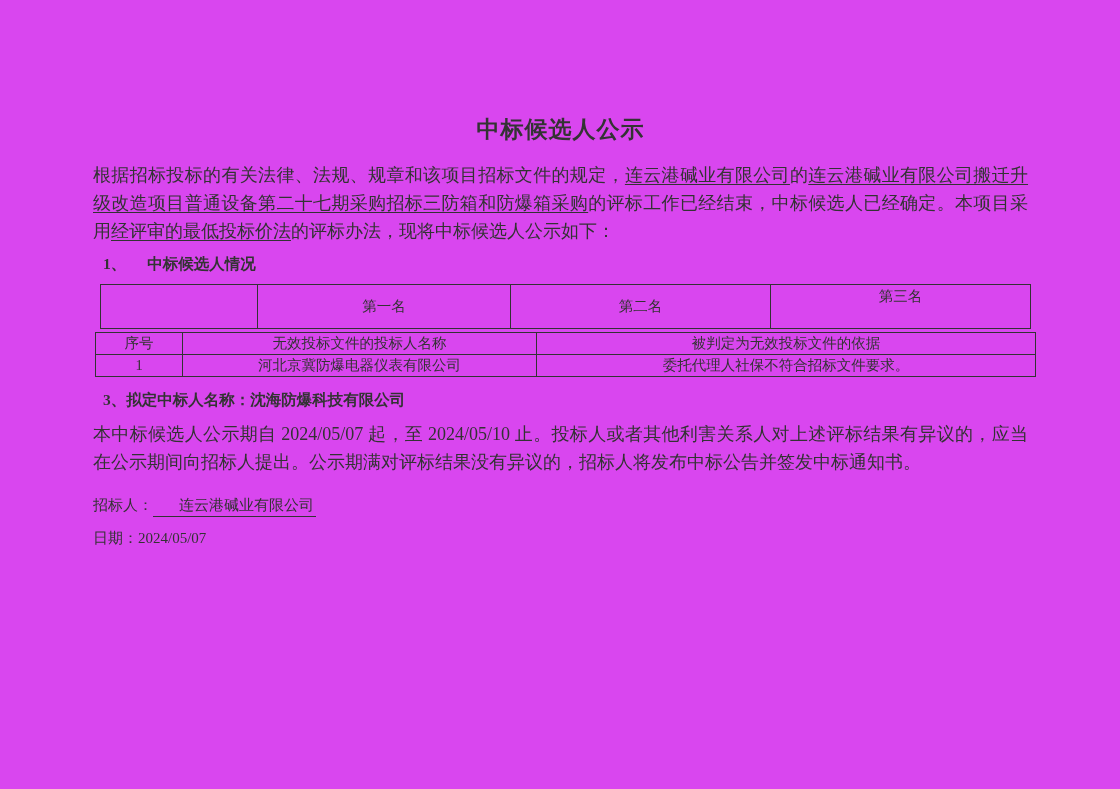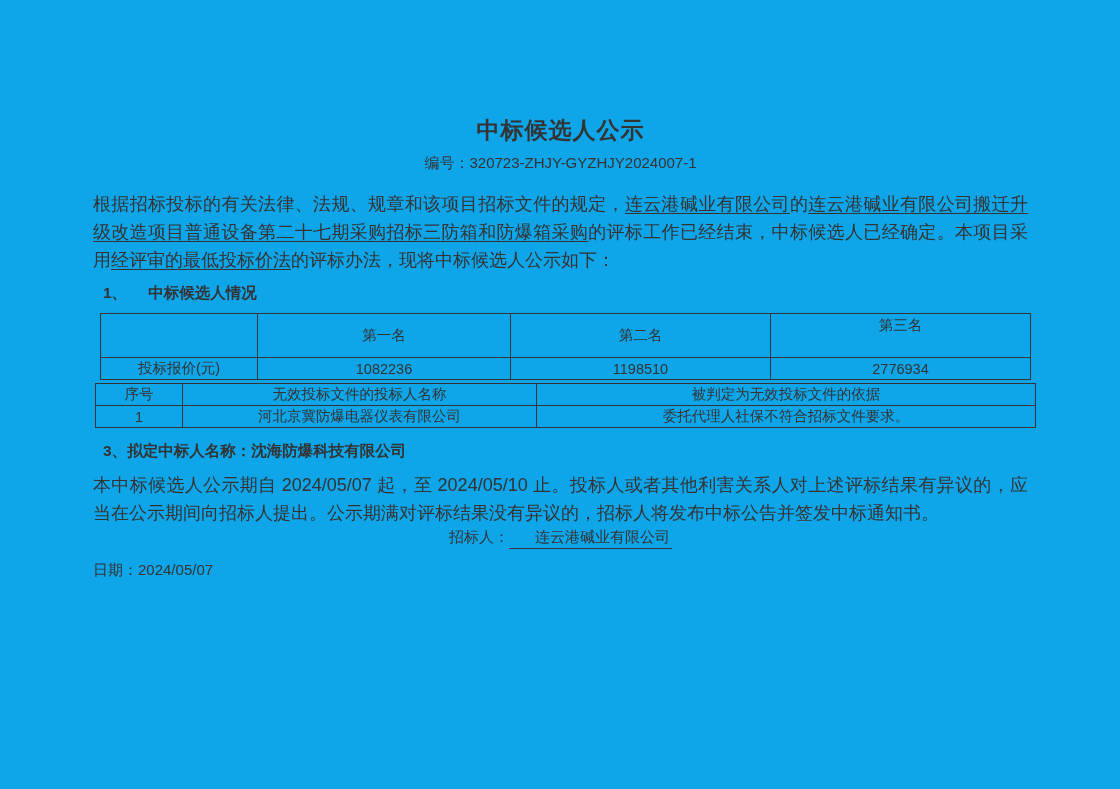--- a/index.html
+++ b/index.html
@@ -1,20 +1,20 @@
 <!DOCTYPE html>
 <html><head>
 <meta charset="utf-8">
 <style>
   html,body{margin:0;padding:0;background:#fff;}
   .page{
     position:relative;
     width:1120px;height:789px;
-    background:#0ea5e9;
-    font-family:Liberation Sans, sans-serif;
+    background:#d946ef;
+    font-family:Liberation Serif, serif;
     color:#333333;
     overflow:hidden;
     box-sizing:border-box;
     padding:116px 92px 0 93px;
   }
   .title{
     margin:0;
     text-align:center;
     font-size:23px;
     font-weight:bold;
@@ -65,21 +65,22 @@
   .tbl1 th{ height:41px; }
   .tbl1 td{ height:21px; }
   .tbl1 th.valign-top{ vertical-align:top; padding-top:2px; }
   .tbl2{ width:940px; margin-left:2px; margin-top:3px; }
   .tbl2 th{ height:21px; }
   .tbl2 td{ height:21px; }
   .closing{
     margin-top:10px;
   }
   .sign-row{
-    text-align:center;
+    margin-top:19px;
+    text-align:left;
     font-size:15px;
     line-height:20px;
   }
   .sign-name{
     display:inline-block;
     border-bottom:1px solid #333;
     padding:0 2px 1px 26px;
   }
   .date-row{
     margin-top:11px;
@@ -89,45 +90,38 @@
     padding-right:18px;
   }
 </style>
 </head>
 <body>
 
 <div class="page">
 
   <h1 class="title">中标候选人公示</h1>
 
-  <div class="doc-no"><span>编号：</span><span>320723-ZHJY-GYZHJY2024007-1</span></div>
 
   <p class="para"><span>根据招标投标的有关法律、法规、规章和该项目招标文件的规定，</span><span class="u">连云港碱业有限公司</span><span>的</span><span class="u">连云港碱业有限公司搬迁升级改造项目普通设备第二十七期采购招标三防箱和防爆箱采购</span><span>的评标工作已经结束，中标候选人已经确定。本项目采用</span><span class="u">经评审的最低投标价法</span><span>的评标办法，现将中标候选人公示如下：</span></p>
 
   <h3 class="sec-heading sec1"><span>1、</span><span class="sec-title">中标候选人情况</span></h3>
 
   <table class="tbl1">
     <colgroup>
         <col style="width:157px">
         <col style="width:253px">
         <col style="width:260px">
         <col style="width:260px">
       </colgroup>
     <tbody>
         <tr>
       <th></th>
       <th>第一名</th>
       <th>第二名</th>
       <th class="valign-top">第三名</th>
-    </tr>
-    <tr>
-      <td>投标报价(元)</td>
-      <td>1082236</td>
-      <td>1198510</td>
-      <td>2776934</td>
     </tr>
   </tbody>
     </table>
 
 
   <table class="tbl2">
     <colgroup>
         <col style="width:87px">
         <col style="width:354px">
         <col style="width:499px">

